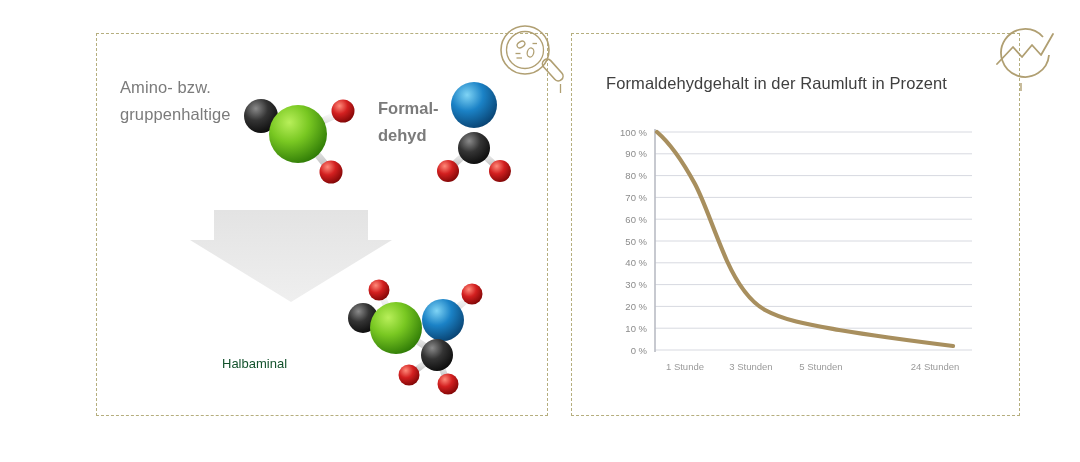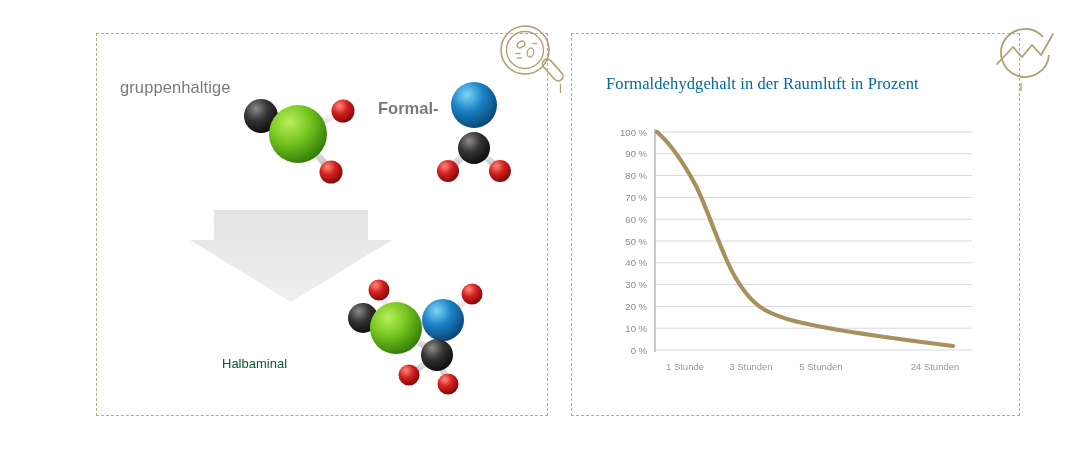--- a/index.html
+++ b/index.html
@@ -86,23 +86,22 @@
     width: 210px;
     height: 98px;
   }
 
   
   .chart-title {
     position: absolute;
     left: 606px;
     top: 74px;
     font-size: 16.5px;
-    color: #0369a1;
+    color: #404040;
     letter-spacing: .1px;
-    font-family: Liberation Serif, serif;
   }
 
   #chart-svg {
     position: absolute;
     left: 571px;
     top: 33px;
     width: 449px;
     height: 383px;
   }
 
@@ -136,20 +135,21 @@
         <line x1="19.5" y1="32.5" x2="24.5" y2="32.5"></line>
         <line x1="20.5" y1="37" x2="26" y2="37"></line>
         <line x1="36.5" y1="22.5" x2="41" y2="22.5"></line>
       </g>
       <rect x="44.5" y="42.5" width="9.5" height="26" rx="4.7" transform="rotate(-42 44.5 42.5)" stroke="#b09f72" stroke-width="1.6"></rect>
       <line x1="64.5" y1="63" x2="64.5" y2="72" stroke="#b09f72" stroke-width="1.3"></line>
     </svg>
   </div>
 
   <div class="reagent-text">
+    <span>Amino- bzw.</span>
     <span>gruppenhaltige</span>
   </div>
 
   <div class="molecule" id="mol-amino">
     <svg viewBox="0 0 130 110" width="130" height="110">
       <defs>
         <radialGradient id="gGreen" cx="35%" cy="30%" r="75%">
           <stop offset="0%" stop-color="#b8ef5a"></stop>
           <stop offset="45%" stop-color="#79c822"></stop>
           <stop offset="100%" stop-color="#2e7a06"></stop>
@@ -177,20 +177,21 @@
       </g>
       <circle cx="29" cy="32" r="17" fill="url(#gBlack)"></circle>
       <circle cx="111" cy="27" r="11.5" fill="url(#gRed)"></circle>
       <circle cx="99" cy="88" r="11.5" fill="url(#gRed)"></circle>
       <circle cx="66" cy="50" r="29" fill="url(#gGreen)"></circle>
     </svg>
   </div>
 
   <div class="formaldehyd-text">
     <span>Formal-</span>
+    <span>dehyd</span>
   </div>
 
   <div class="molecule" id="mol-formald">
     <svg viewBox="0 0 86 116" width="86" height="116">
       <defs>
         <radialGradient id="gBlue" cx="35%" cy="28%" r="78%">
           <stop offset="0%" stop-color="#7fd4f5"></stop>
           <stop offset="45%" stop-color="#1b82c6"></stop>
           <stop offset="100%" stop-color="#08406e"></stop>
         </radialGradient>

